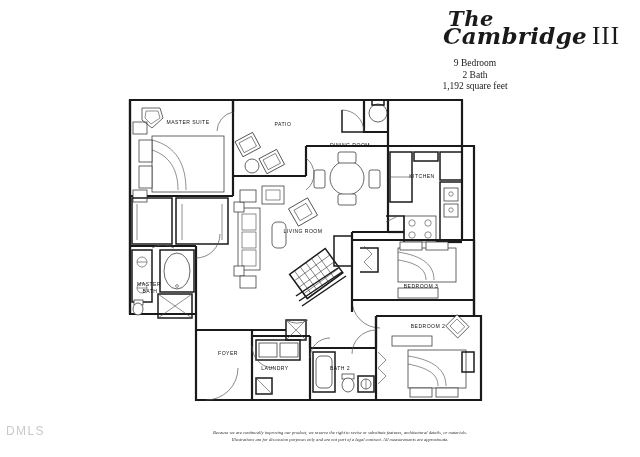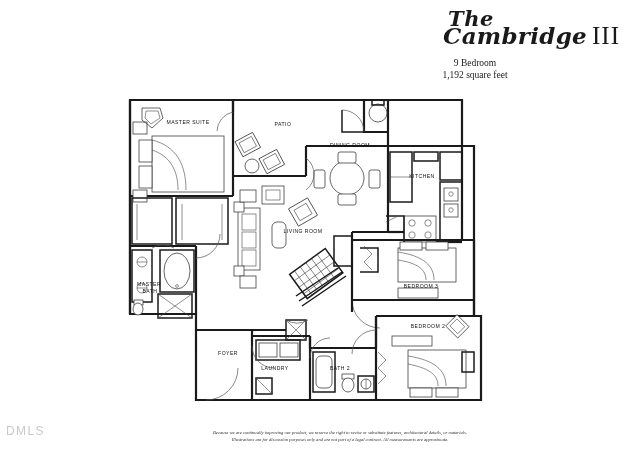--- a/index.html
+++ b/index.html
@@ -115,20 +115,21 @@
 
 <div id="title-block">
   <div id="script-title">
     <span id="script-the">The</span>
     <span id="script-name-row">
       <span id="script-cambridge">Cambridge</span><span id="roman-iii">III</span>
     </span>
   </div>
   <div id="specs">
     <div>9 Bedroom</div>
+    <div>2 Bath</div>
     <div>1,192 square feet</div>
   </div>
 </div>
 
 <div id="plan-wrap">
 <svg id="plan-svg" width="640" height="457" viewBox="0 0 640 457" xmlns="http://www.w3.org/2000/svg">
   <defs>
     <style>
       .w  { fill:none; stroke:#1a1a1a; stroke-width:2.2; }
       .wt { fill:none; stroke:#1a1a1a; stroke-width:1.5; }

